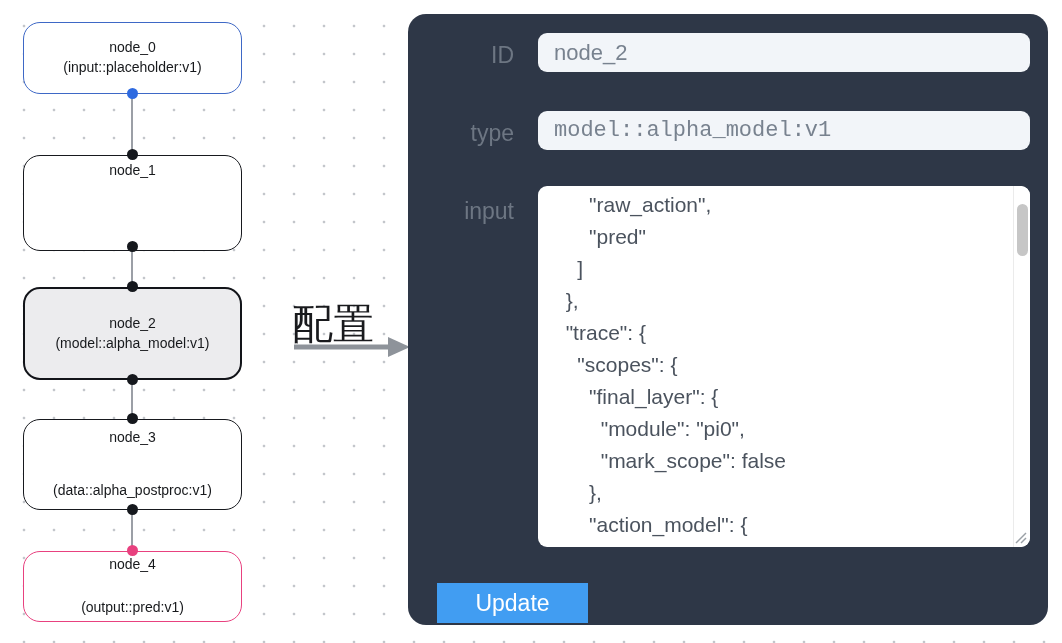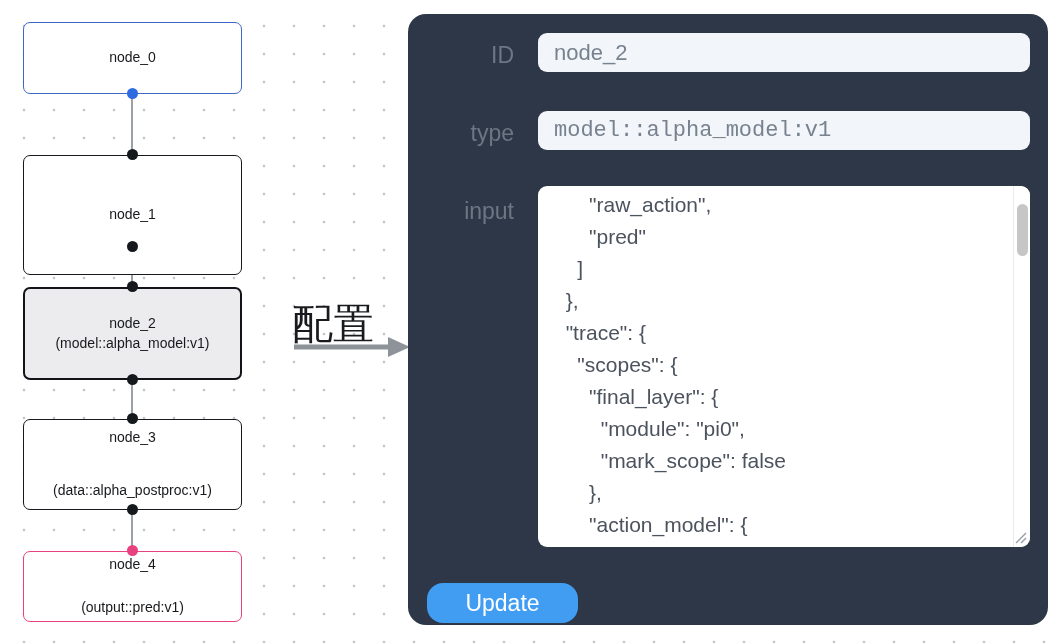--- a/index.html
+++ b/index.html
@@ -7,28 +7,28 @@
     width:1062px;height:643px;position:relative;overflow:hidden;
     background-color:#ffffff;
     background-image:radial-gradient(circle,#c3c6cb 1.5px,transparent 1.6px);
     background-size:30px 28px;background-position:9px 12px;
     font-family:"Liberation Sans","DejaVu Sans",sans-serif;
   }
 
   
   .node{
     position:absolute;left:23px;width:219px;box-sizing:border-box;
-    background:#ffffff;border:1.5px solid #17191e;border-radius:7px;
+    background:#ffffff;border:1.5px solid #17191e;border-radius:17px;
     display:flex;flex-direction:column;justify-content:center;align-items:center;
     text-align:center;font-size:14px;line-height:1.42;color:#17191c;
     padding:5px 9px;
   }
   .node .ns{word-break:break-all;}
   .n0{top:22px;height:72px;border-color:#3e68c6;}
-  .n1{top:155px;height:120px;}
+  .n1{top:155px;height:96px;justify-content:space-between;}
   .n2{top:287px;height:93px;background:#ececee;border-width:2px;border-color:#121419;}
   .n3{top:419px;height:91px;gap:33px;}
   .n4{top:551px;height:71px;border-color:#e8417f;gap:23px;}
 
   .edge{position:absolute;left:131px;width:2px;background:#9b9fa6;}
   .e0{top:94px;height:61px;}
   .e1{top:247px;height:40px;}
   .e2{top:380px;height:39px;}
   .e3{top:510px;height:41px;}
 
@@ -59,36 +59,37 @@
   .config-box{position:absolute;left:130px;top:172px;width:492px;height:361px;
     background:#ffffff;border-radius:9px;overflow:hidden;}
   .config-pre{margin:0;padding:3px 16px;font-family:inherit;font-size:21px;
     line-height:32px;color:#4b535e;white-space:pre;}
   .sb-track{position:absolute;right:0;top:0;width:17px;height:100%;
     background:#ffffff;border-left:1px solid #ebebeb;border-radius:0 9px 9px 0;box-sizing:border-box;}
   .sb-thumb{position:absolute;left:3px;top:18px;width:11px;height:52px;
     background:#c6c6c6;border-radius:6px;}
   .resize-handle{position:absolute;right:2px;bottom:2px;width:16px;height:16px;}
 
-  .update-btn{position:absolute;left:19px;top:569px;width:151px;height:40px;
-    background:#419df2;border:none;border-radius:16px;color:#ffffff;
+  .update-btn{position:absolute;left:29px;top:569px;width:151px;height:40px;
+    background:#419df2;border:none;border-radius:0;color:#ffffff;
     font-size:23px;font-family:inherit;cursor:pointer;}
 </style>
 </head>
 <body>
 
 <div>
 
   <div class="edge e0"></div>
   <div class="edge e1"></div>
   <div class="edge e2"></div>
   <div class="edge e3"></div>
 
   <div class="node n0">
     <div class="nt">node_0</div>
+    <div class="ns">(input::placeholder:v1)</div>
   </div>
   <div class="node n1">
     <div class="nt">node_1</div>
   </div>
   <div class="node n2">
     <div class="nt">node_2</div>
     <div class="ns">(model::alpha_model:v1)</div>
   </div>
   <div class="node n3">
     <div class="nt">node_3</div>

